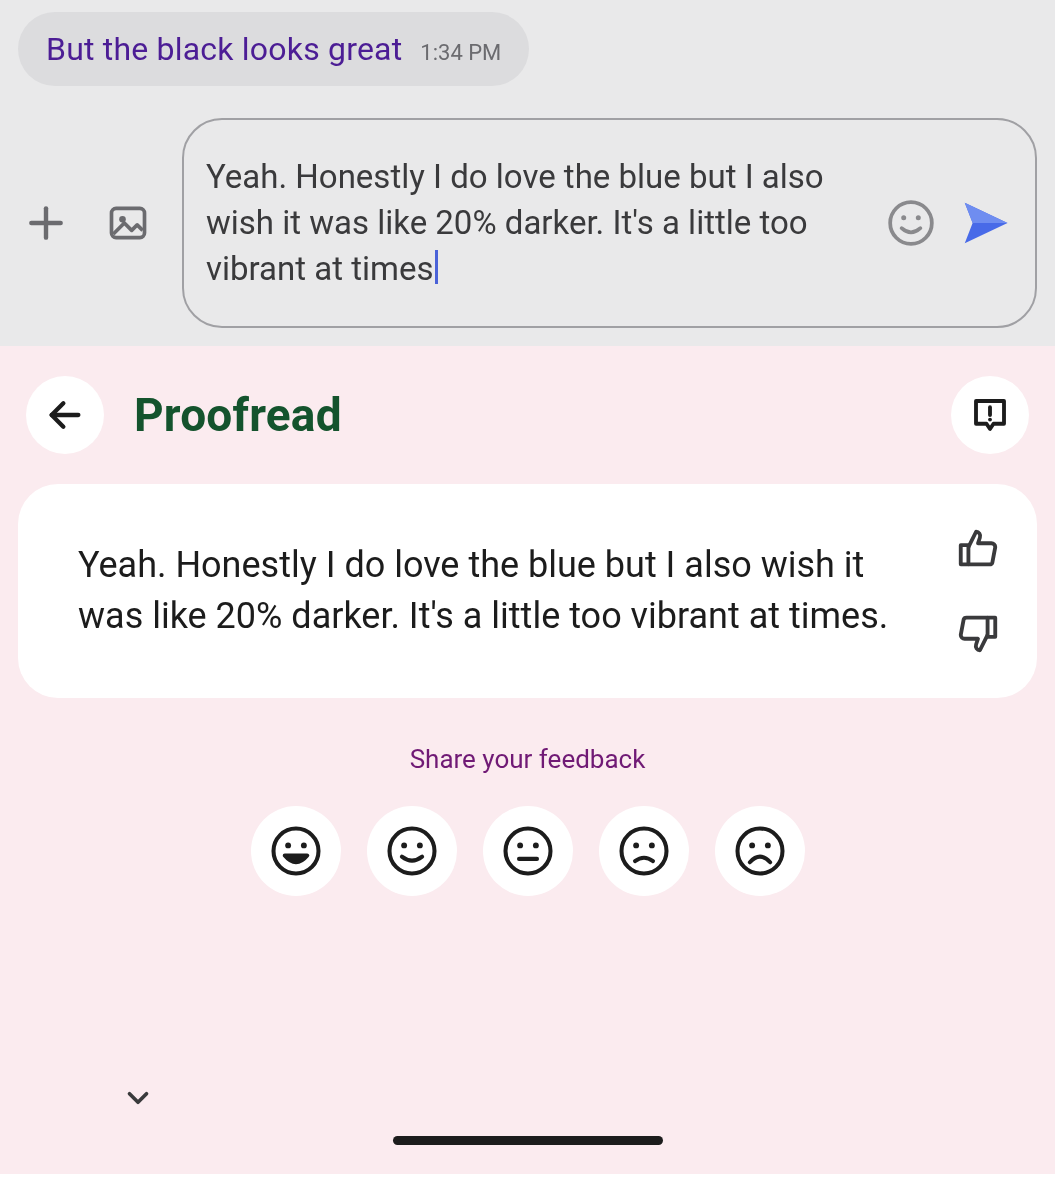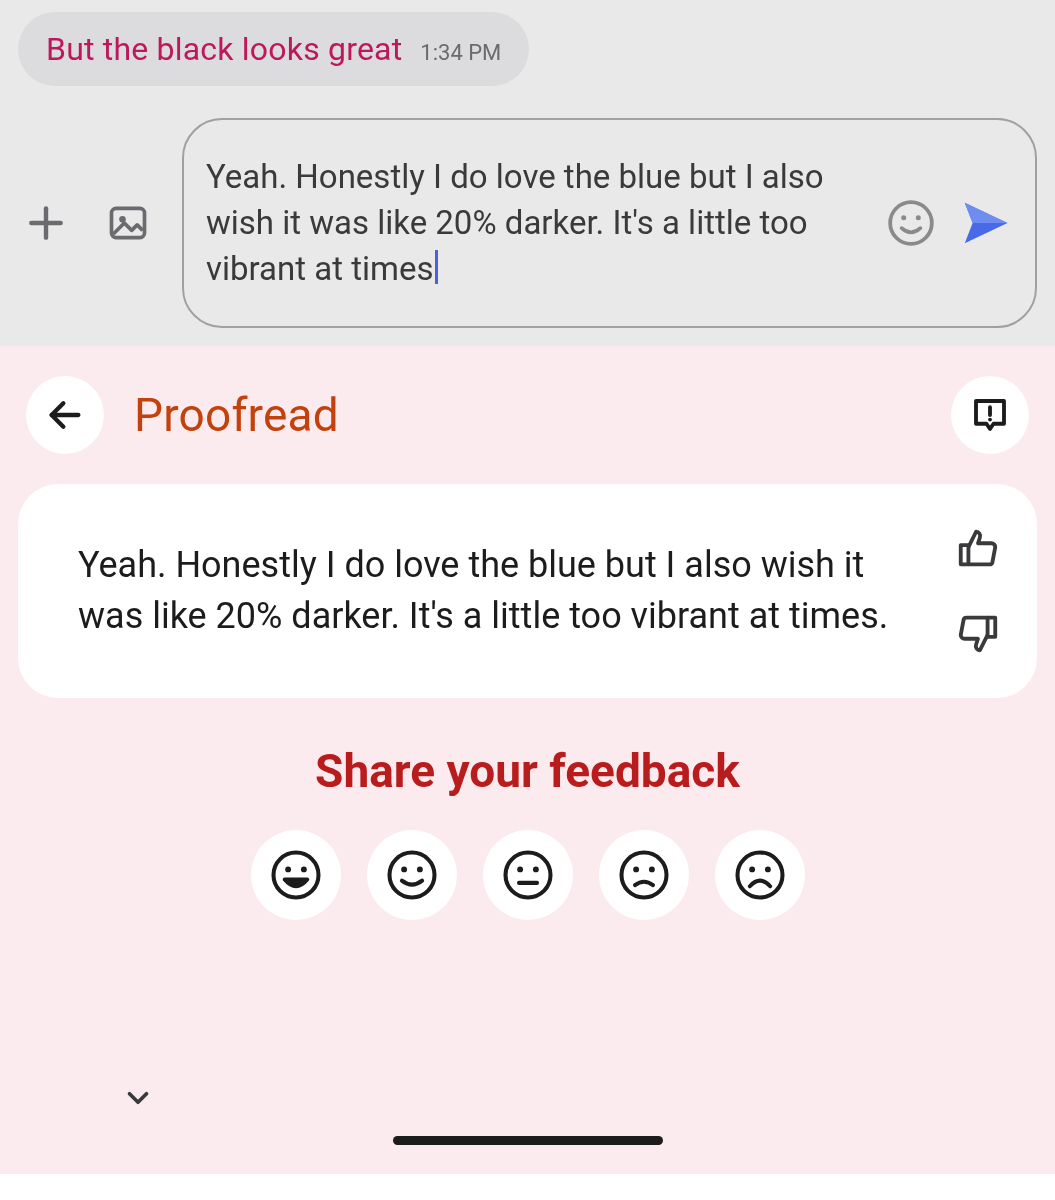--- a/index.html
+++ b/index.html
@@ -13,21 +13,21 @@
 
     .received-bubble {
       display: inline-flex;
       align-items: baseline;
       background: #dcdcde;
       border-radius: 38px;
       padding: 18px 28px;
       max-width: 72%;
       gap: 18px;
     }
-    .received-text { font-size: 32px; color: #be185d; letter-spacing: .2px; }
+    .received-text { font-size: 32px; color: #4c1d95; letter-spacing: .2px; }
     .received-time { font-size: 22px; color: #6b6b6f; white-space: nowrap; }
 
     .compose-row {
       display: flex;
       align-items: center;
       gap: 26px;
       margin-top: 32px;
     }
     .compose-icon-btn {
       width: 56px; height: 56px;
@@ -84,22 +84,22 @@
     .circle-btn {
       width: 78px; height: 78px;
       border-radius: 50%;
       background: #fff;
       display: flex; align-items: center; justify-content: center;
       color: #1c1c1c;
       border: none;
     }
     .proofread-title {
       font-size: 46px;
-      font-weight: 400;
-      color: #c2410c;
+      font-weight: 700;
+      color: #14532d;
       flex: 1;
       letter-spacing: .2px;
     }
 
     .suggestion-card {
       background: #fff;
       border-radius: 40px;
       padding: 40px 34px 40px 60px;
       display: flex;
       align-items: center;
@@ -121,24 +121,23 @@
       width: 50px; height: 50px;
       display:flex; align-items:center; justify-content:center;
       background: transparent; border: none; color: inherit;
     }
 
     .feedback-section {
       margin-top: 46px;
       text-align: center;
     }
     .feedback-title {
-      font-size: 46px;
-      color: #b91c1c;
+      font-size: 26px;
+      color: #701a75;
       margin-bottom: 32px;
-      font-weight: bold;
     }
     .feedback-row {
       display: flex;
       justify-content: center;
       gap: 26px;
     }
     .face-btn {
       width: 90px; height: 90px;
       border-radius: 50%;
       background: #fff;

